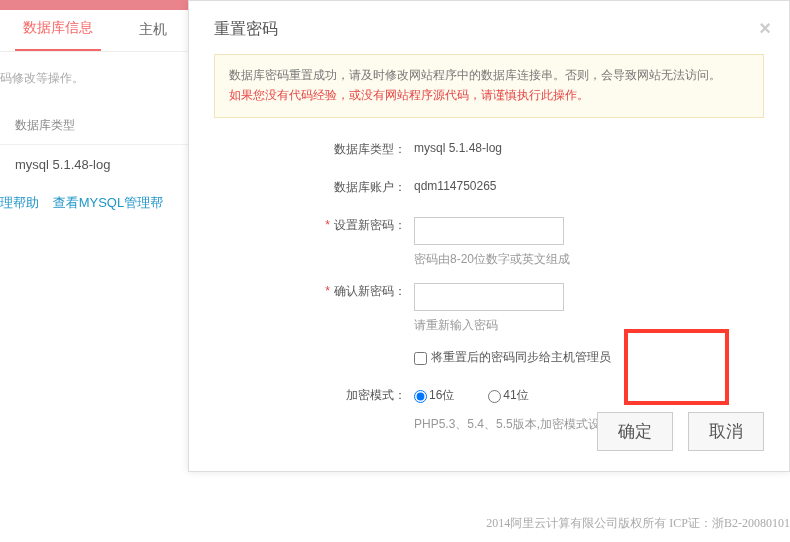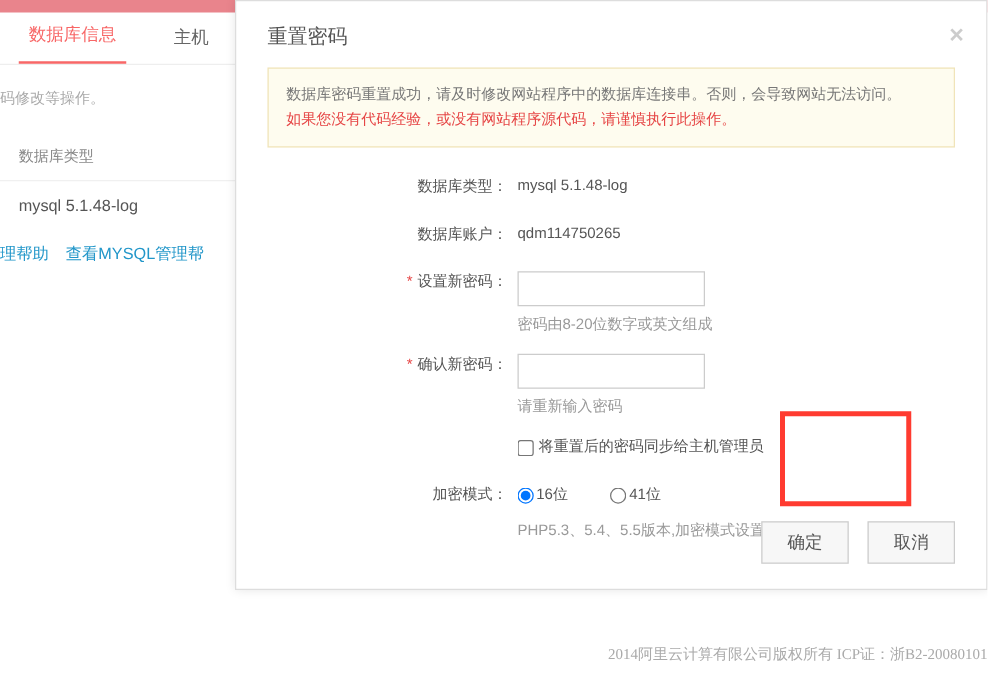--- a/index.html
+++ b/index.html
@@ -35,21 +35,21 @@
     .req { color: #e64545; margin-right: 4px; }
     .text-input { width: 150px; height: 28px; border: 1px solid #ccc; padding: 0 6px; font-size: 12px; }
     .hint { color: #999; font-size: 12px; margin-top: 6px; }
     .checkbox { margin-right: 4px; vertical-align: middle; }
     .enc-wrap { display: flex; gap: 8px; align-items: center; }
     .radio { margin-right: 2px; vertical-align: middle; }
     
     .red-annotation { position: absolute; border: 4px solid #ff3b30; width: 105px; height: 76px; top: 328px; left: 435px; pointer-events: none; }
     
     .modal-footer { position: absolute; bottom: 20px; right: 25px; display: flex; gap: 15px; }
-    .btn { padding: 7px 20px; border: 1px solid #ccc; background: #f7f7f7; color: #555; font-size: 14px; cursor: pointer; }
+    .btn { padding: 7px 20px; border: 1px solid #ccc; background: #f7f7f7; color: #555; font-size: 17px; cursor: pointer; }
     
     .page-footer { position: absolute; bottom: 10px; width: 100%; text-align: right; color: #aaa; font-size: 12px; font-family: Liberation Serif, serif; }
   </style>
 </head>
 <body>
 
 <div class="top-banner"></div>
 
 <div class="bg-tabs">
   <div class="bg-tab active">数据库信息</div>

